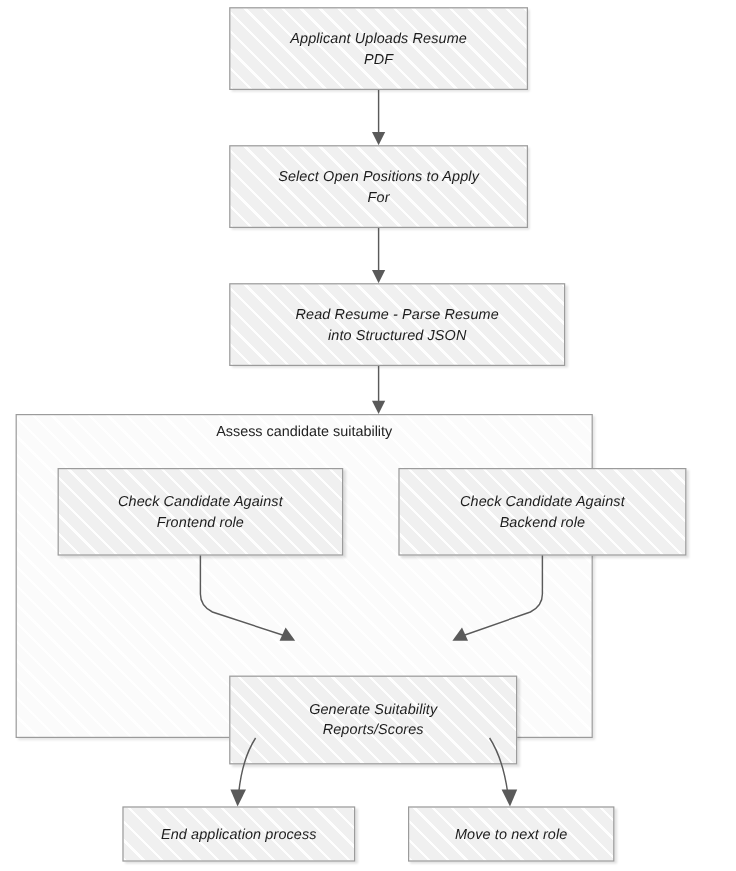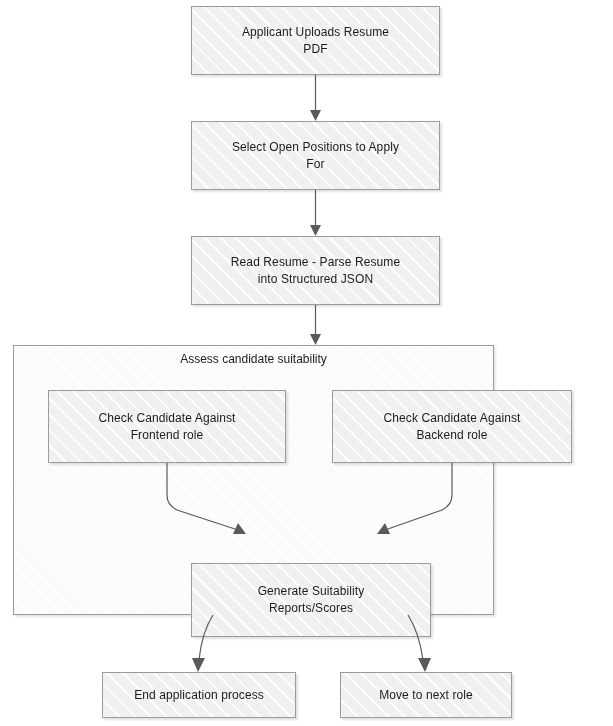--- a/index.html
+++ b/index.html
@@ -35,20 +35,21 @@
     justify-content: center;
     text-align: center;
   }
   .node .label {
     font-size: 12px;
     line-height: 17px;
     color: #1c1c1c;
     letter-spacing: 0.1px;
     white-space: pre-line;
     padding: 0 6px;
+    font-style: italic;
   }
   
   .group {
     position: absolute;
     box-sizing: border-box;
     border: 1px solid #9b9b9b;
     background-color: #fbfbfb;
     background-image: repeating-linear-gradient(
         45deg,
         rgba(255,255,255,0.95) 0px,
@@ -98,21 +99,21 @@
   <div class="node" id="node-upload" style="left: 191px; top: 6px; width: 249px; height: 69px;">
     <span class="label">Applicant Uploads Resume
 PDF</span>
   </div>
 
   <div class="node" id="node-select" style="left: 191px; top: 121px; width: 249px; height: 69px;">
     <span class="label">Select Open Positions to Apply
 For</span>
   </div>
 
-  <div class="node" id="node-parse" style="left: 191px; top: 236px; width: 249px; height: 69px;">
+  <div class="node" id="node-parse" style="left: 191px; top: 236px; width: 280px; height: 69px;">
     <span class="label">Read Resume - Parse Resume
 into Structured JSON</span>
   </div>
 
   <div class="node" id="node-frontend" style="left: 48px; top: 390px; width: 238px; height: 73px;">
     <span class="label">Check Candidate Against
 Frontend role</span>
   </div>
 
   <div class="node" id="node-backend" style="left: 332px; top: 390px; width: 240px; height: 73px;">

